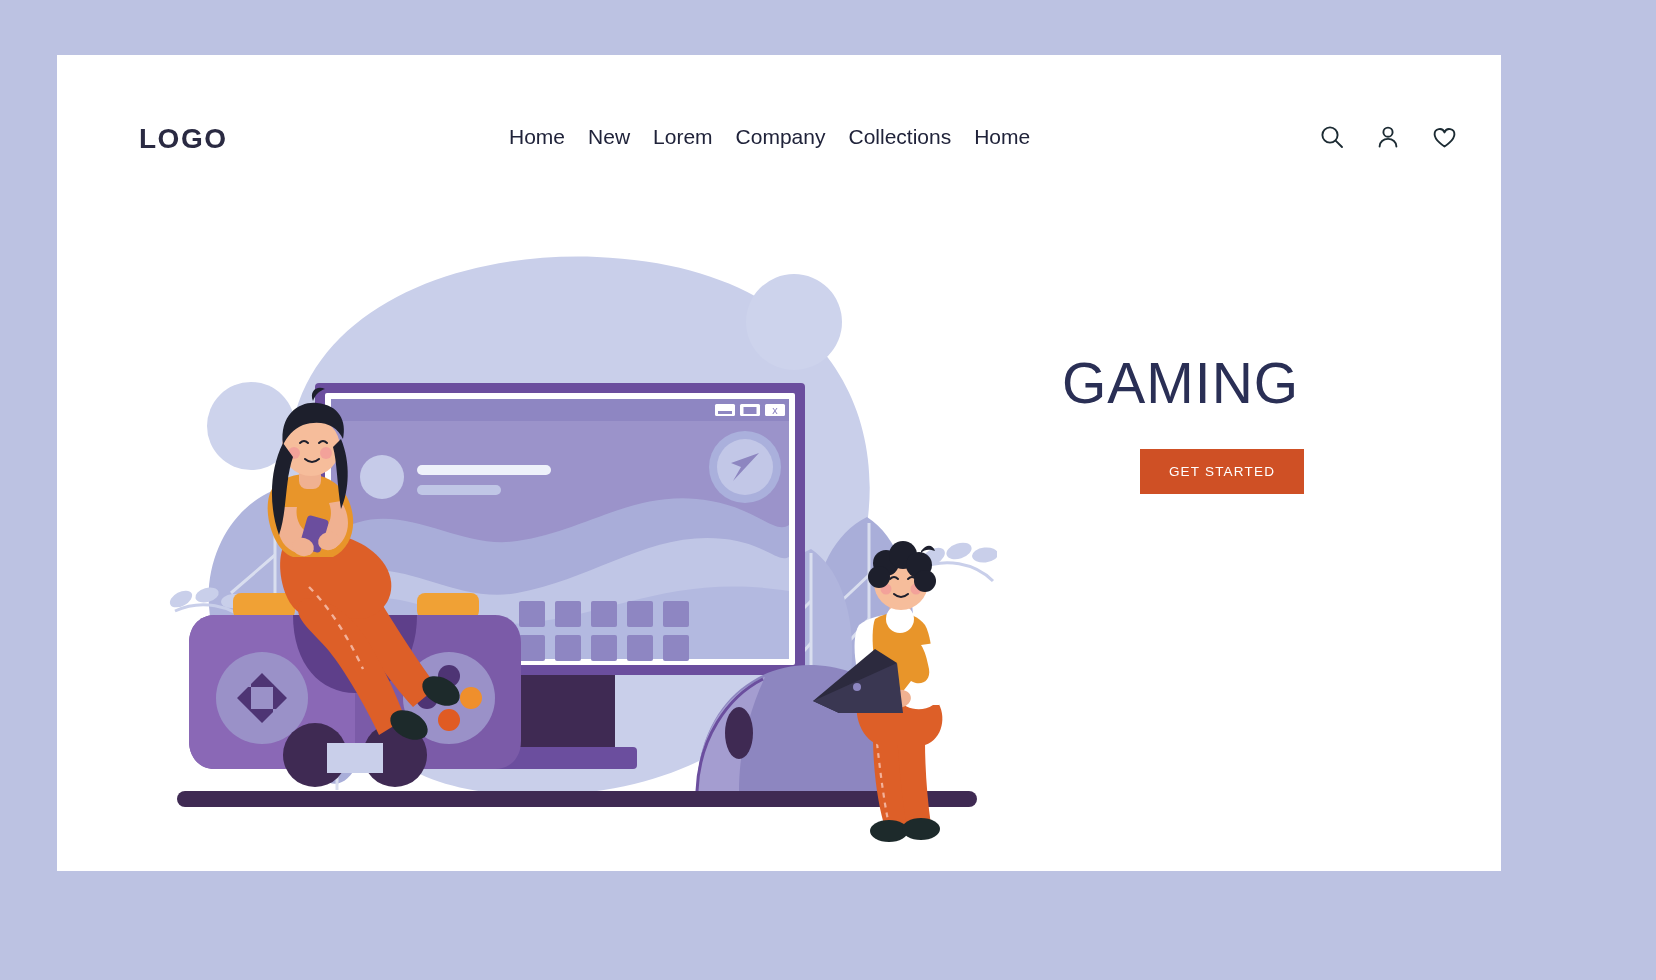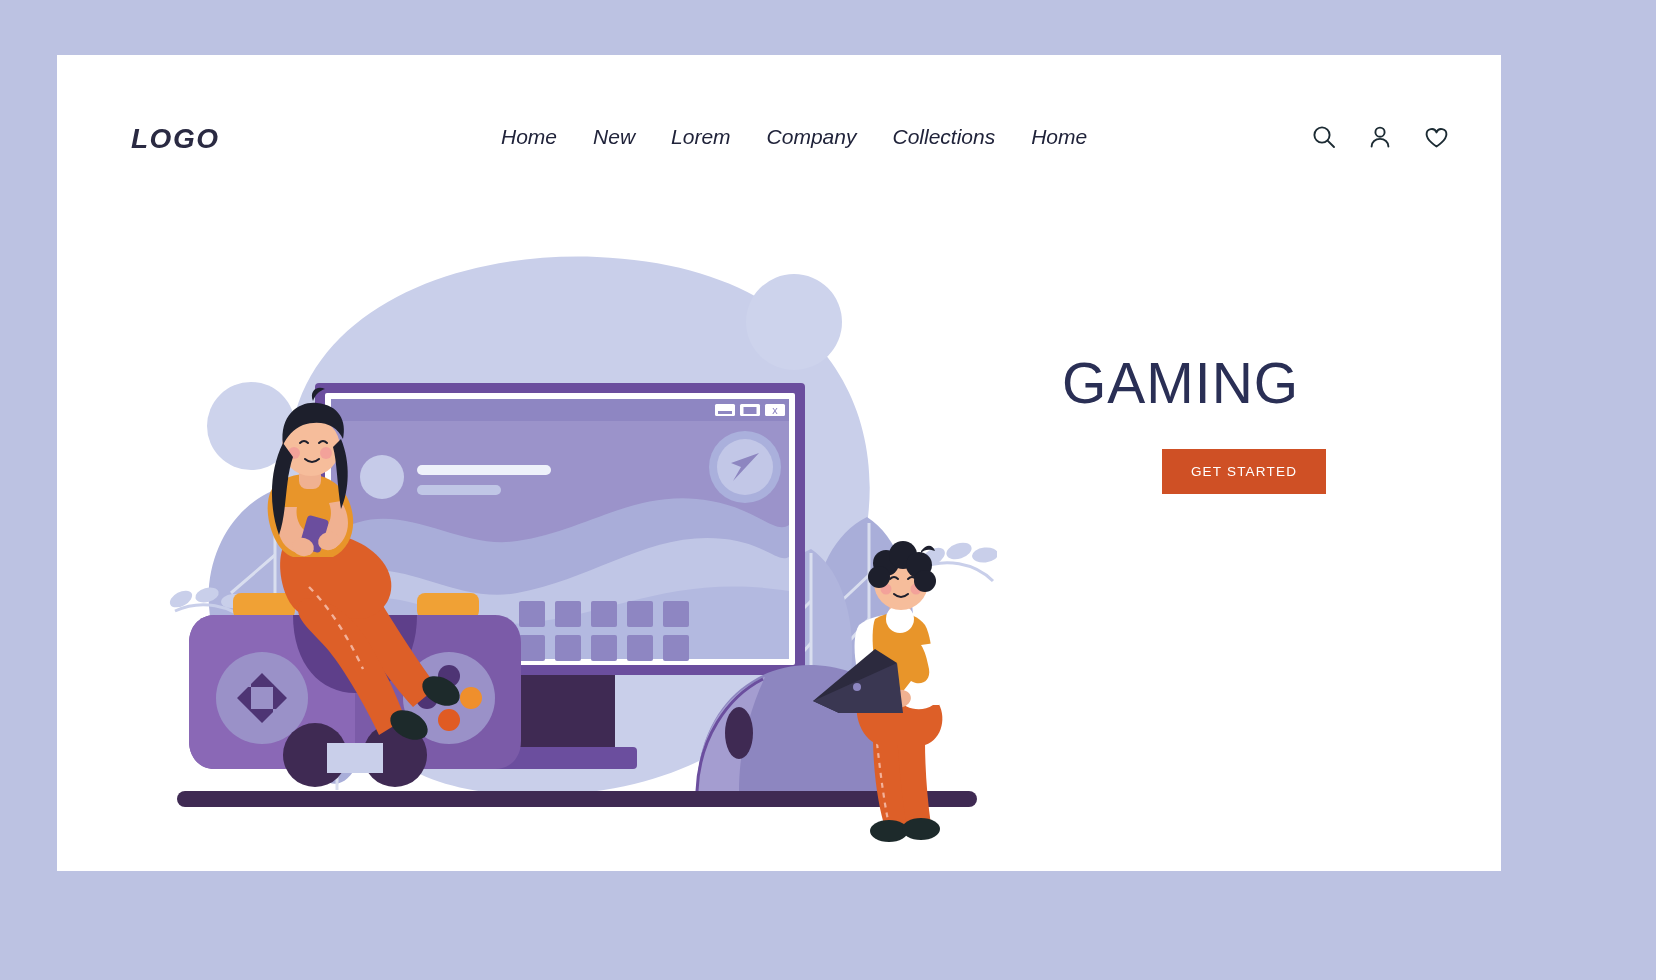--- a/index.html
+++ b/index.html
@@ -17,37 +17,37 @@
   .card {
     position: absolute;
     left: 57px; top: 55px;
     width: 1444px; height: 816px;
     background: #ffffff;
   }
 
   
   .header {
     position: absolute;
-    left: 4px; top: 0;
-    width: 100%; height: 170px; font-style: italic;
+    left: 12px; top: 0;
+    width: 100%; height: 170px;
   }
   .logo {
     position: absolute;
     left: 70px; top: 68px;
     font-size: 28px;
     font-weight: bold;
     letter-spacing: 1.5px;
     color: #2a2a42;
   }
   .nav {
     position: absolute;
     left: 440px; top: 70px;
     display: flex;
     align-items: center;
-    gap: 36px;
+    gap: 23px;
   }
   .nav-item {
     font-size: 21px;
     color: #20233a;
     cursor: pointer;
     white-space: nowrap;
   }
   .actions {
     position: absolute;
     right: 55px; top: 68px;
@@ -81,21 +81,21 @@
     font-size: 16.5px;
     line-height: 1.62;
     color: #4a4a55;
     text-align: justify;
     font-family: "DejaVu Sans", sans-serif;
     width: 318px;
     margin-left: 5px;
   }
   .cta {
     margin-top: 37px;
-    margin-left: 100px;
+    margin-left: 78px;
     width: 164px; height: 45px;
     background: #cf5025;
     color: #ffffff;
     border: none;
     font-size: 13.5px;
     letter-spacing: 1.2px;
     cursor: pointer;
     font-family: "Liberation Sans", sans-serif;
   }
 

